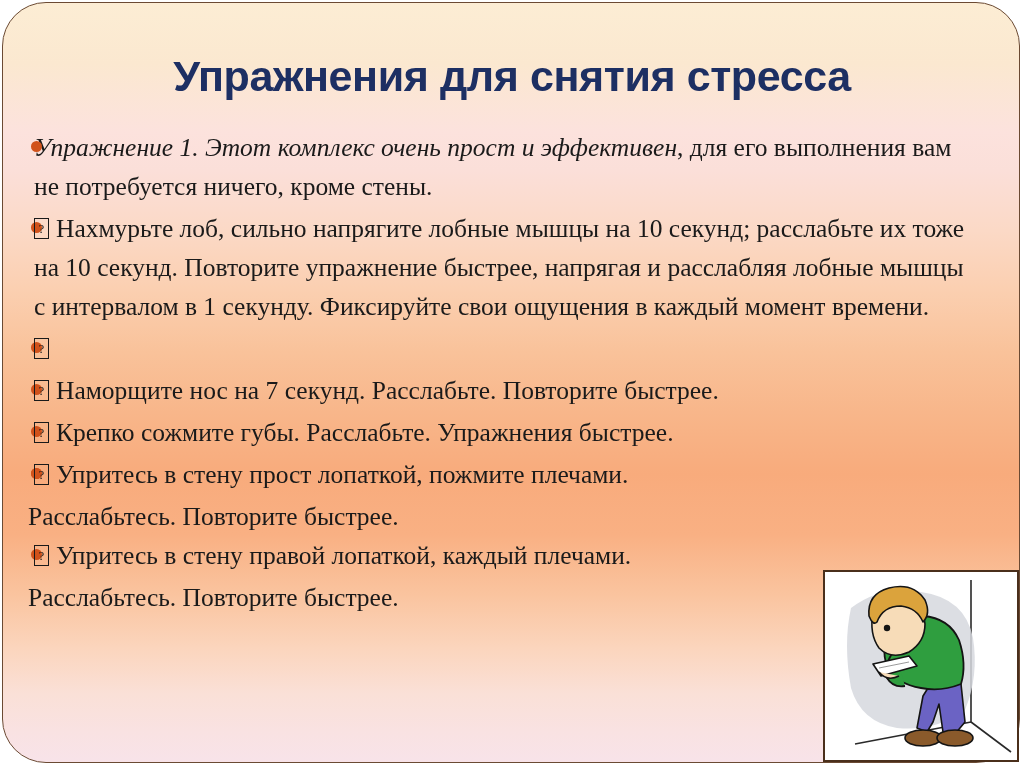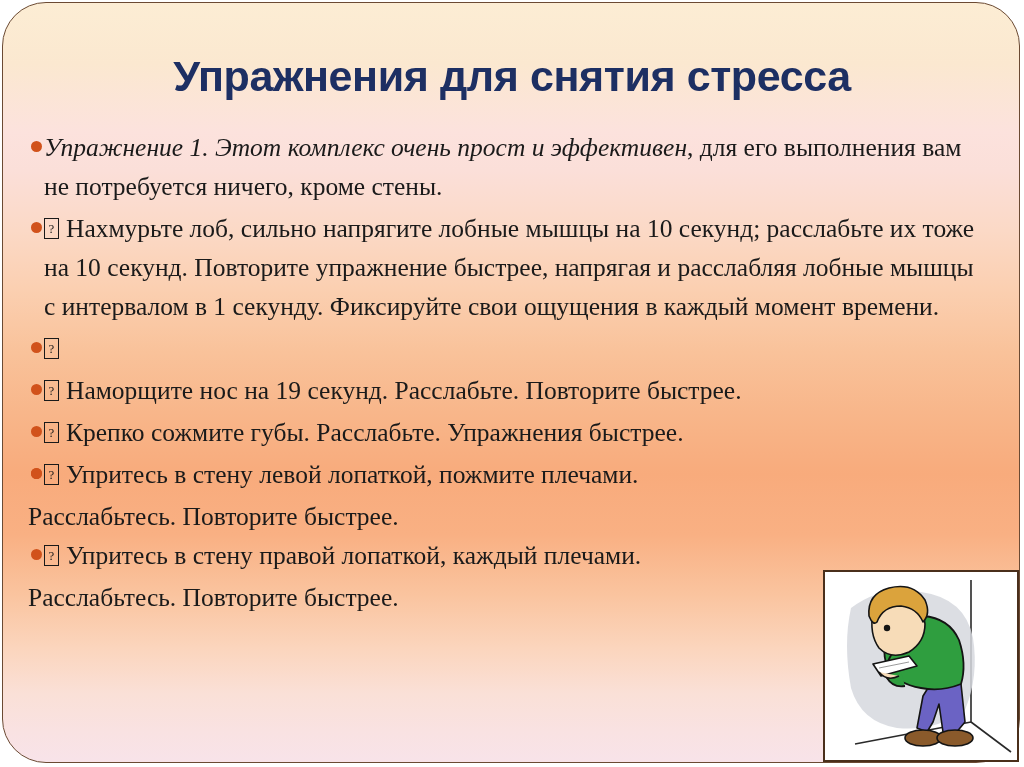--- a/index.html
+++ b/index.html
@@ -59,21 +59,21 @@
 
   
   .content{
     position:absolute;
     left:0;top:128px;
     width:1024px;
   }
 
   .bullet-row{
     position:relative;
-    padding-left:44px;
+    padding-left:34px;
     padding-right:46px;
     margin-bottom:3px;
   }
   .bullet-dot{
     position:absolute;
     left:31px;
     top:13px;
     width:11px;height:11px;
     border-radius:50%;
     background:#d1521b;
@@ -150,35 +150,35 @@
       <div class="para"><span class="tofu"></span><span>Нахмурьте лоб, сильно напрягите лобные мышцы на 10 секунд; расслабьте их тоже на 10 секунд. Повторите упражнение быстрее, напрягая и расслабляя лобные мышцы с интервалом в 1 секунду. Фиксируйте свои ощущения в каждый момент времени.</span></div>
     </div>
 
     <div class="bullet-row">
       <span class="bullet-dot"></span>
       <div class="para"><span class="tofu"></span></div>
     </div>
 
     <div class="bullet-row">
       <span class="bullet-dot"></span>
-      <div class="para"><span class="tofu"></span><span>Наморщите нос на 19 секунд. Расслабьте. Повторите быстрее.</span></div>
+      <div class="para"><span class="tofu"></span><span>Наморщите нос на 7 секунд. Расслабьте. Повторите быстрее.</span></div>
     </div>
 
     <div class="bullet-row">
       <span class="bullet-dot"></span>
       <div class="para"><span class="tofu"></span><span>Крепко сожмите губы. Расслабьте. Упражнения быстрее.</span></div>
     </div>
 
     <div class="bullet-row">
       <span class="bullet-dot"></span>
     </div>
 
     <div class="bullet-row">
       <span class="bullet-dot"></span>
-      <div class="para"><span class="tofu"></span><span>Упритесь в стену левой лопаткой, пожмите плечами.</span></div>
+      <div class="para"><span class="tofu"></span><span>Упритесь в стену прост лопаткой, пожмите плечами.</span></div>
     </div>
     <div class="flush">Расслабьтесь. Повторите быстрее.</div>
 
     <div class="bullet-row">
       <span class="bullet-dot"></span>
       <div class="para"><span class="tofu"></span><span>Упритесь в стену правой лопаткой, каждый плечами.</span></div>
     </div>
     <div class="flush">Расслабьтесь. Повторите быстрее.</div>
 
   </div>

